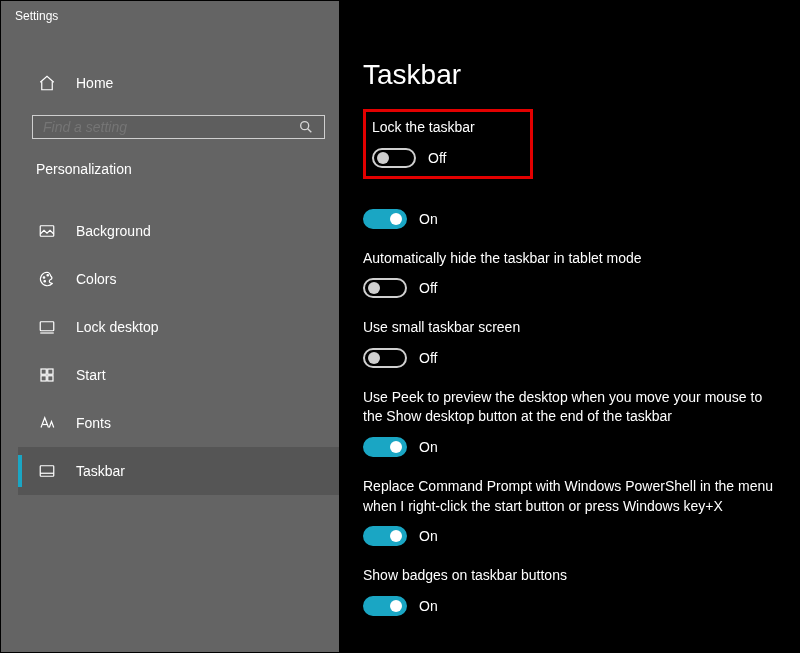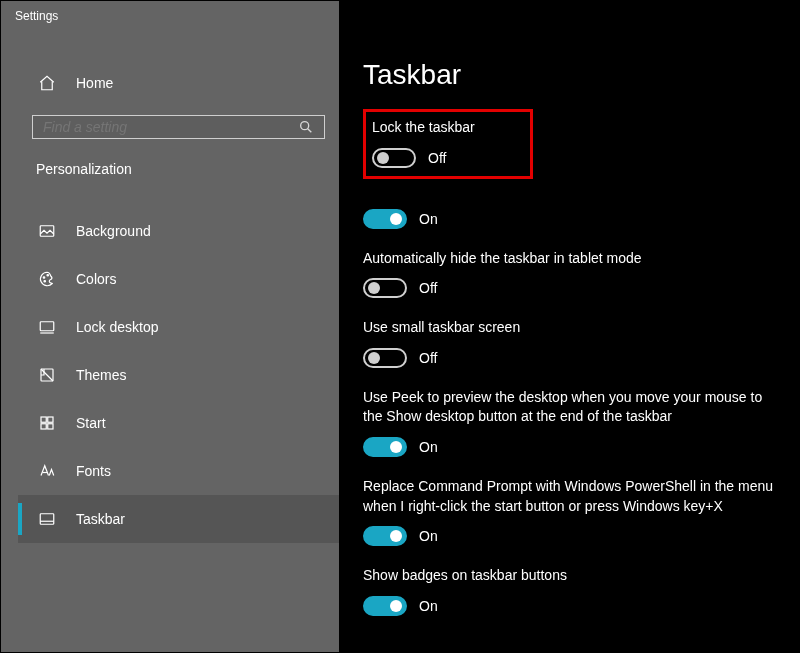--- a/index.html
+++ b/index.html
@@ -91,30 +91,20 @@
               <svg width="18" height="18" viewBox="0 0 24 24" fill="none" stroke="#fff" stroke-width="1.6">
                 <rect x="3" y="5" width="18" height="12" rx="1"></rect>
                 <line x1="3" y1="20" x2="21" y2="20"></line>
               </svg>
             </span>
             <span class="label">Lock desktop</span>
           </div>
           <div class="nav-item">
             <span class="icon">
               <svg width="18" height="18" viewBox="0 0 24 24" fill="none" stroke="#fff" stroke-width="1.6">
-                <rect x="4" y="4" width="16" height="16" rx="1"></rect>
-                <path d="M4 4 L20 20"></path>
-                <path d="M8 4 V12 H4"></path>
-              </svg>
-            </span>
-            <span class="label">Themes</span>
-          </div>
-          <div class="nav-item">
-            <span class="icon">
-              <svg width="18" height="18" viewBox="0 0 24 24" fill="none" stroke="#fff" stroke-width="1.6">
                 <rect x="4" y="4" width="7" height="7"></rect>
                 <rect x="13" y="4" width="7" height="7"></rect>
                 <rect x="4" y="13" width="7" height="7"></rect>
                 <rect x="13" y="13" width="7" height="7"></rect>
               </svg>
             </span>
             <span class="label">Start</span>
           </div>
           <div class="nav-item">
             <span class="icon">

